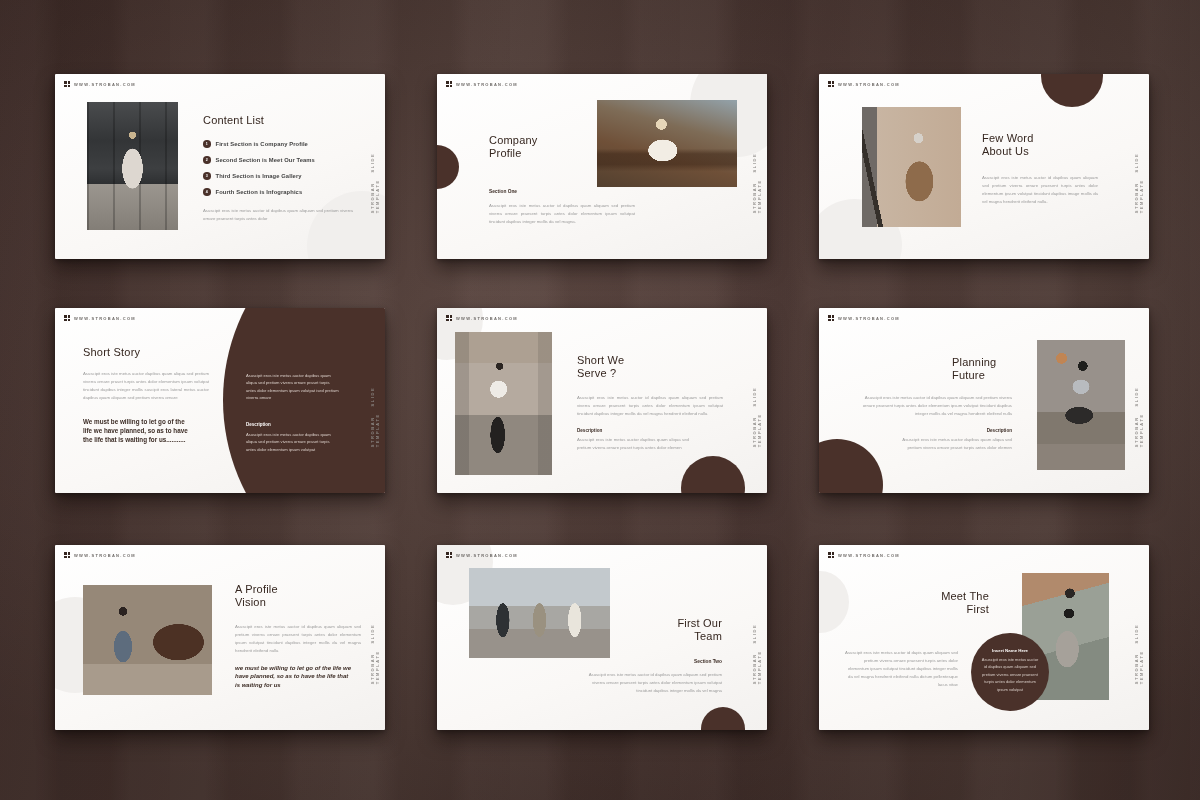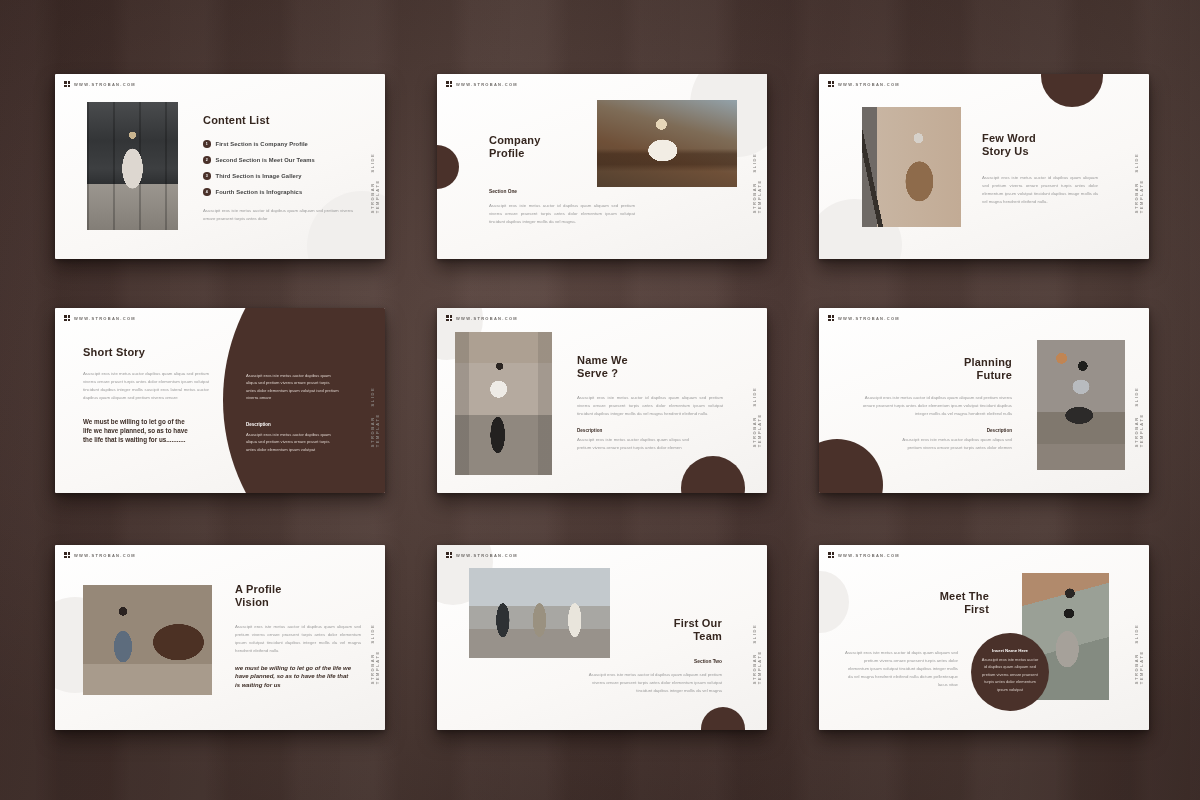--- a/index.html
+++ b/index.html
@@ -26,21 +26,21 @@
       linear-gradient(#fff,#fff) 50% 0/1px 100% no-repeat,
       linear-gradient(#fff,#fff) 0 50%/100% 1px no-repeat,
       #352620;}
   .url{font-size:4px;letter-spacing:1.3px;color:#6e6a67;font-weight:700}
 
   .side{position:absolute;right:5px;top:50%;writing-mode:vertical-rl;
     transform:translateY(-50%) rotate(180deg);
     font-size:4px;letter-spacing:1.6px;word-spacing:7px;color:#8d8a87;font-weight:700;z-index:6}
 
   .photo{position:absolute;z-index:3;}
-  .title{position:absolute;z-index:4;font-weight:700;color:#35261f;font-size:11px;line-height:1.18;letter-spacing:.2px}
+  .title{position:absolute;z-index:4;font-weight:400;color:#35261f;font-size:11px;line-height:1.18;letter-spacing:.2px}
   .body{position:absolute;z-index:4;font-size:4.3px;line-height:1.85;color:#9b9b9b;text-align:justify}
   .body.rt{text-align:right}
   .seclabel{position:absolute;z-index:4;font-size:4.8px;font-weight:700;color:#3c2c25}
   .desc-label{position:absolute;z-index:4;font-size:4.6px;font-weight:700;color:#3c2c25}
   .quote{position:absolute;z-index:4;font-weight:700;color:#3c2c25;font-size:6.3px;line-height:1.4}
   .blob{position:absolute;border-radius:50%;background:#f1efed;z-index:1}
   .bcirc{position:absolute;border-radius:50%;background:#4a312a;z-index:2}
 
   .list{position:absolute;z-index:4;display:flex;flex-direction:column;gap:8.5px}
   .li{display:flex;align-items:center;gap:5px}
@@ -151,21 +151,21 @@
 
 <div class="slide r1 c3">
   <div class="hdr">
       <span class="logo"></span>
     <span class="url">WWW.STROBAN.COM</span>
     </div>
   <span class="side">STROBAN SLIDE TEMPLATE</span>
   <div class="bcirc" style="width:62px;height:62px;top:-29px;right:46px"></div>
   <div class="blob" style="width:95px;height:92px;left:-12px;bottom:-32px"></div>
   <div class="photo ph3" style="left:43px;top:33px;width:99px;height:120px"></div>
-  <div class="title" style="left:163px;top:58px;width:58px">Few Word Story Us</div>
+  <div class="title" style="left:163px;top:58px;width:58px">Few Word About Us</div>
   <div class="body" style="left:163px;top:100px;width:116px">Asuscipit eros iste metus auctor id dapibus quam aliquam sed pretium viverra ornare praesent turpis antes dolor elementum ipsum volutpat tincidunt dapibus image mollis da vel magna hendrerit eleifend nulla.</div>
 </div>
 
 <div class="slide r2 c1">
   <div class="hdr">
       <span class="logo"></span>
     <span class="url">WWW.STROBAN.COM</span>
     </div>
   <span class="side">STROBAN SLIDE TEMPLATE</span>
   <div class="bcirc" style="width:400px;height:400px;left:168px;top:-108px"></div>
@@ -179,35 +179,35 @@
 
 <div class="slide r2 c2">
   <div class="hdr">
       <span class="logo"></span>
     <span class="url">WWW.STROBAN.COM</span>
     </div>
   <span class="side">STROBAN SLIDE TEMPLATE</span>
   <div class="blob" style="width:72px;height:82px;left:-26px;top:-30px"></div>
   <div class="bcirc" style="width:64px;height:64px;right:22px;bottom:-27px"></div>
   <div class="photo ph5" style="left:18px;top:24px;width:97px;height:143px"></div>
-  <div class="title" style="left:140px;top:46px;width:56px">Name We Serve ?</div>
+  <div class="title" style="left:140px;top:46px;width:56px">Short We Serve ?</div>
   <div class="body" style="left:140px;top:86px;width:146px">Asuscipit eros iste metus auctor id dapibus quam aliquam sed pretium viverra ornare praesent turpis antes dolor elementum ipsum volutpat tincidunt dapibus integer mollis da vel magna hendrerit eleifend nulla</div>
   <div class="desc-label" style="left:140px;top:120px">Description</div>
   <div class="body" style="left:140px;top:128px;width:112px">Asuscipit eros iste metus auctor dapibus quam aliqua sed pretium viverra ornare praset turpis antes dolor elemen</div>
 </div>
 
 <div class="slide r2 c3">
   <div class="hdr">
       <span class="logo"></span>
     <span class="url">WWW.STROBAN.COM</span>
     </div>
   <span class="side">STROBAN SLIDE TEMPLATE</span>
   <div class="bcirc" style="width:92px;height:92px;left:-28px;bottom:-38px"></div>
   <div class="photo ph6" style="left:218px;top:32px;width:88px;height:130px"></div>
-  <div class="title" style="left:133px;top:48px;width:60px;text-align:right">Planning Future</div>
+  <div class="title" style="left:133px;top:48px;width:60px;text-align:left">Planning Future</div>
   <div class="body rt" style="left:35px;top:86px;width:158px">Asuscipit eros iste metus auctor id dapibus quam aliquam sed pretium viverra ornare praesent turpis antes dolor elementum ipsum volutpat tincidunt dapibus integer mollis da vel magna hendrerit eleifend nulla</div>
   <div class="desc-label" style="left:93px;top:120px;width:100px;text-align:right">Description</div>
   <div class="body rt" style="left:73px;top:128px;width:120px">Asuscipit eros iste metus auctor dapibus quam aliqua sed pretium viverra ornare praset turpis antes dolor elemen</div>
 </div>
 
 <div class="slide r3 c1">
   <div class="hdr">
       <span class="logo"></span>
     <span class="url">WWW.STROBAN.COM</span>
     </div>

